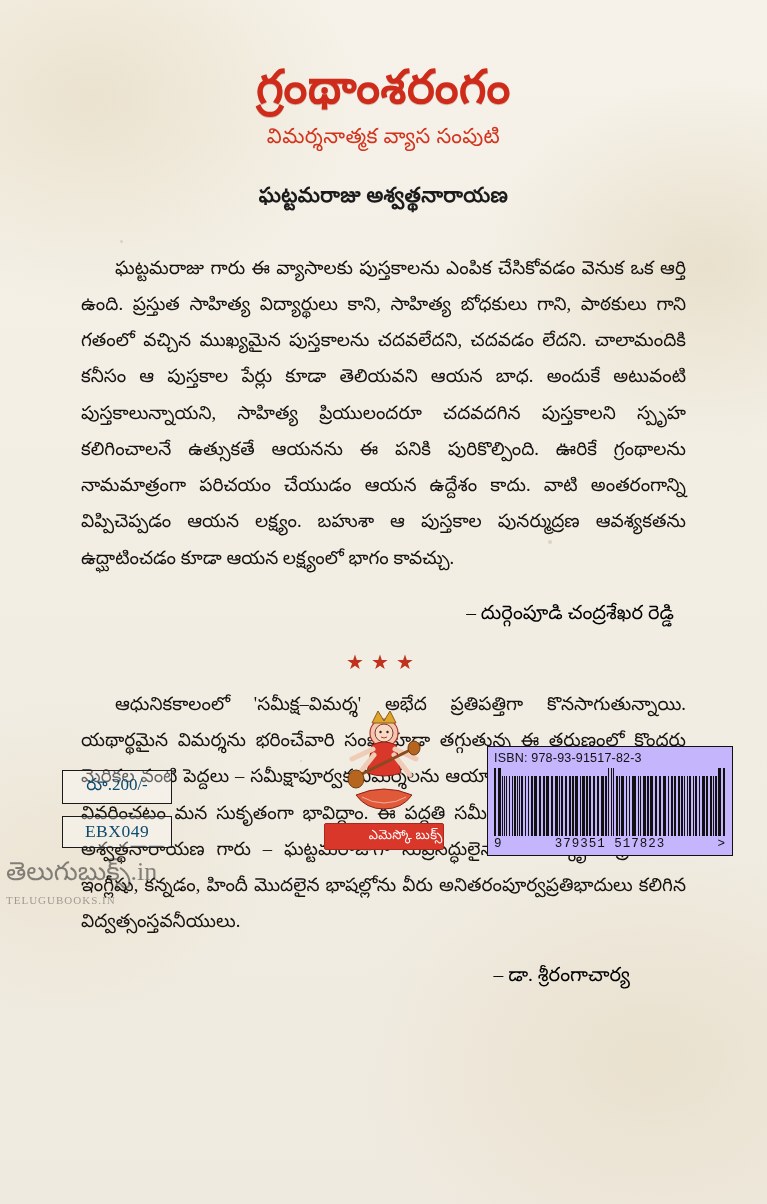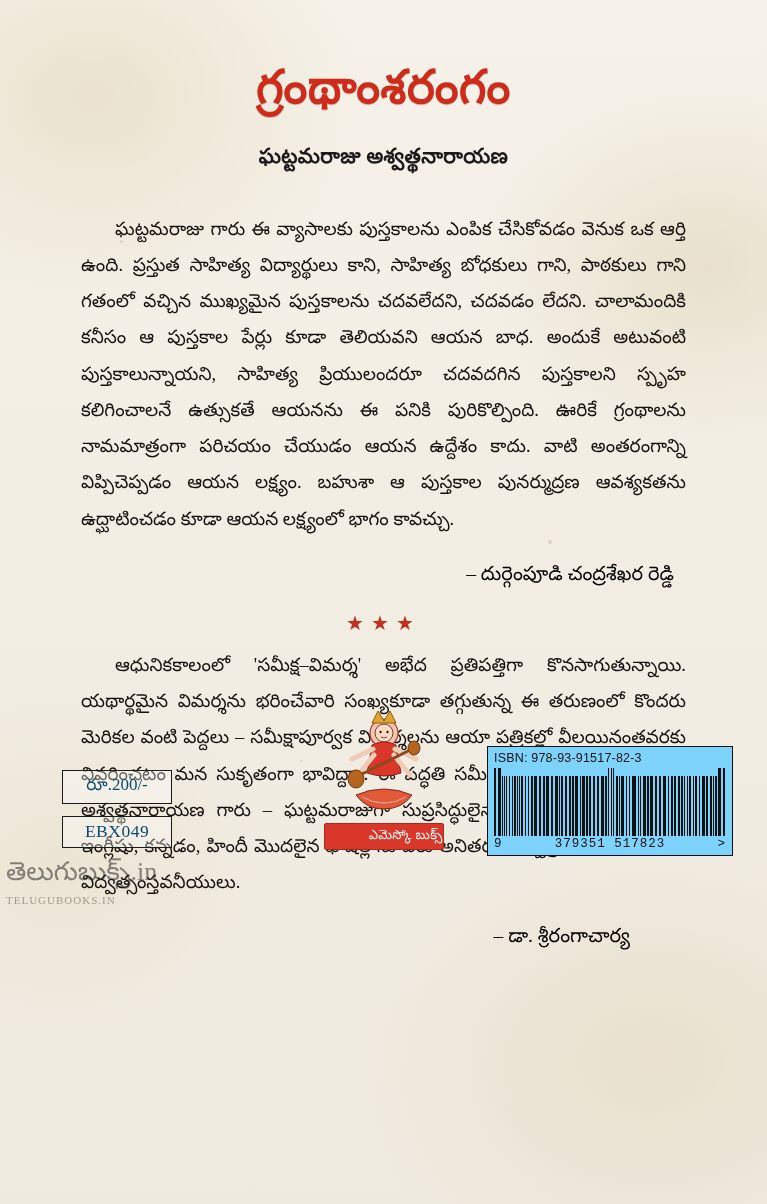--- a/index.html
+++ b/index.html
@@ -150,21 +150,21 @@
     letter-spacing: 0.3px;
   }
 
   
   .isbn-box {
     position: absolute;
     right: 34px;
     bottom: 54px;
     width: 232px;
     border: 1.4px solid #111;
-    background: #7dd3fc;
+    background: #c4b5fd;
     padding: 4px 6px 4px;
   }
   .isbn-text {
     font-family: "Liberation Sans", sans-serif;
     font-size: 12.5px;
     color: #111;
     letter-spacing: 0.2px;
     margin-bottom: 3px;
   }
   .barcode {
@@ -213,20 +213,21 @@
 
 <div class="content">
 
   <div class="speck" style="left:120px;top:240px;width:3px;height:3px;"></div>
   <div class="speck" style="left:548px;top:540px;width:4px;height:4px;"></div>
   <div class="speck" style="left:300px;top:760px;width:2px;height:2px;"></div>
   <div class="speck" style="left:660px;top:330px;width:3px;height:3px;"></div>
 
   <div class="title-block">
     <div class="book-title">గ్రంథాంశరంగం</div>
+    <div class="book-subtitle">విమర్శనాత్మక వ్యాస సంపుటి</div>
     <div class="author-name">ఘట్టమరాజు అశ్వత్థనారాయణ</div>
   </div>
 
   <div class="body-wrap">
     <div class="para">ఘట్టమరాజు గారు ఈ వ్యాసాలకు పుస్తకాలను ఎంపిక చేసికోవడం వెనుక ఒక ఆర్తి ఉంది. ప్రస్తుత సాహిత్య విద్యార్థులు కాని, సాహిత్య బోధకులు గాని, పాఠకులు గాని గతంలో వచ్చిన ముఖ్యమైన పుస్తకాలను చదవలేదని, చదవడం లేదని. చాలామందికి కనీసం ఆ పుస్తకాల పేర్లు కూడా తెలియవని ఆయన బాధ. అందుకే అటువంటి పుస్తకాలున్నాయని, సాహిత్య ప్రియులందరూ చదవదగిన పుస్తకాలని స్పృహ కలిగించాలనే ఉత్సుకతే ఆయనను ఈ పనికి పురికొల్పింది. ఊరికే గ్రంథాలను నామమాత్రంగా పరిచయం చేయుడం ఆయన ఉద్దేశం కాదు. వాటి అంతరంగాన్ని విప్పిచెప్పడం ఆయన లక్ష్యం. బహుశా ఆ పుస్తకాల పునర్ముద్రణ ఆవశ్యకతను ఉద్ఘాటించడం కూడా ఆయన లక్ష్యంలో భాగం కావచ్చు.</div>
     <div class="attribution">– దుర్గెంపూడి చంద్రశేఖర రెడ్డి</div>
 
     <div class="stars">★★★</div>
 
     <div class="para para2">ఆధునికకాలంలో 'సమీక్ష–విమర్శ' అభేద ప్రతిపత్తిగా కొనసాగుతున్నాయి. యథార్థమైన విమర్శను భరించేవారి సంఖ్యకూడా తగ్గుతున్న ఈ తరుణంలో కొందరు మెరికల వంటి పెద్దలు – సమీక్షాపూర్వక విమర్శలను ఆయా పత్రికల్లో వీలయినంతవరకు వివరించటం మన సుకృతంగా భావిద్దాం. ఈ పద్ధతి సమీక్షకుల్లో ఒకరైన ఘట్టమరాజు అశ్వత్థనారాయణ గారు – ఘట్టమరాజుగా సుప్రసిద్ధులైనారు. సంస్కృతాంధ్రాలే కాక ఇంగ్లీషు, కన్నడం, హిందీ మొదలైన భాషల్లోను వీరు అనితరంపూర్వప్రతిభాదులు కలిగిన విద్వత్సంస్తవనీయులు.</div>

